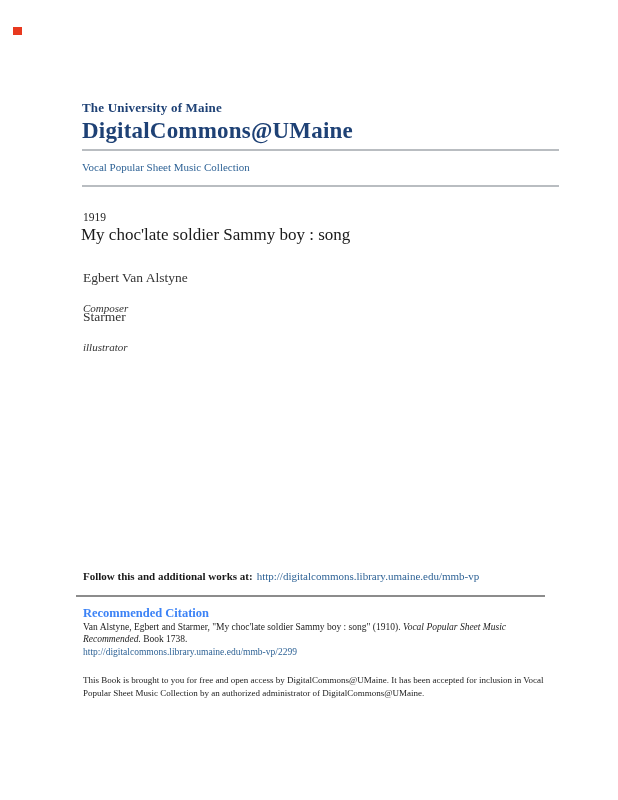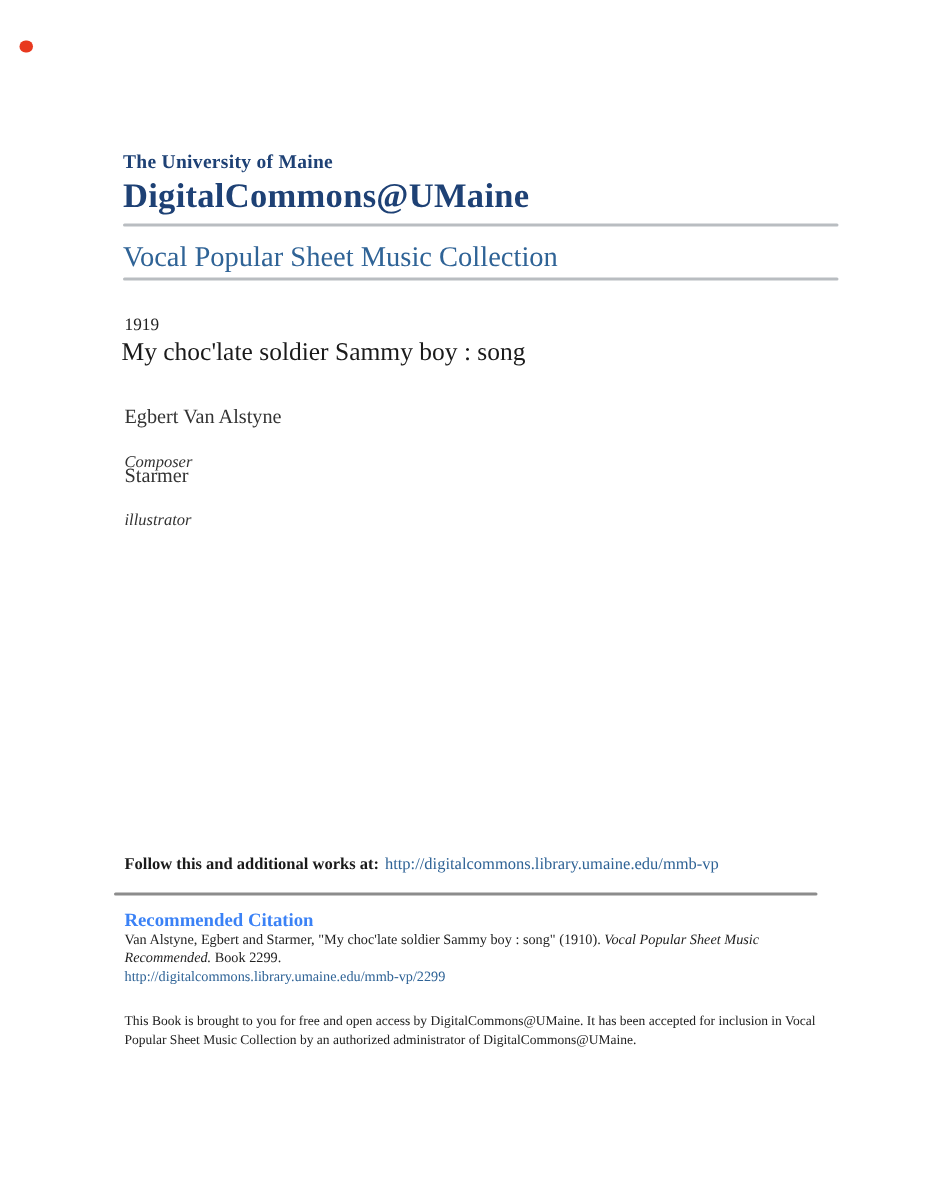--- a/index.html
+++ b/index.html
@@ -1,15 +1,15 @@
 <!DOCTYPE html>
 <html><head>
 <meta charset="utf-8">
 <style>
-  * { margin: 0; padding: 0; box-sizing: border-box; border-radius: 11px; }
+  * { margin: 0; padding: 0; box-sizing: border-box; }
   html, body { background: #ffffff; }
   body {
     width: 618px; height: 800px;
     font-family: "Liberation Serif", "DejaVu Serif", serif;
     color: #1a1a1a;
     position: relative;
     overflow: hidden;
   }
   .page { position: relative; width: 618px; height: 800px; background: #ffffff; }
 
@@ -29,21 +29,21 @@
   }
 
   .rule { position: absolute; left: 82px; width: 477px; height: 2px; background: #b9bdc1; }
   .rule-1 { top: 149px; }
   .rule-2 { top: 185px; }
   .rule-3 { top: 595px; left: 76px; width: 469px; background: #8c8c8c; }
 
   .collection-row {
     position: absolute; left: 82px; top: 161px; width: 477px;
     display: flex; justify-content: space-between;
-    font-size: 19px; color: #2f6396;
+    font-size: 11px; color: #2f6396;
   }
 
   .year { position: absolute; left: 83px; top: 211px; font-size: 11.5px; color: #222222; }
 
   .work-title {
     position: absolute; left: 81px; top: 225px; width: 500px;
     font-size: 17px; font-weight: normal; color: #1a1a1a;
   }
 
   .contributor { position: absolute; left: 83px; }
@@ -109,19 +109,19 @@
 
   <div class="follow-line">
     <span class="follow-label">Follow this and additional works at:</span><a class="link" href="#">http://digitalcommons.library.umaine.edu/mmb-vp</a>
   </div>
 
   <div class="rule rule-3"></div>
 
   <div class="citation-heading">Recommended Citation</div>
 
   <div class="citation-body">
-    <span>Van Alstyne, Egbert and Starmer, "My choc'late soldier Sammy boy : song" (1910). </span><span class="italic">Vocal Popular Sheet Music Recommended.</span><span> Book 2299.</span>
+    <span>Van Alstyne, Egbert and Starmer, "My choc'late soldier Sammy boy : song" (1910). </span><span class="italic">Vocal Popular Sheet Music Recommended.</span><span> Book 1738.</span>
     <a class="link citation-url" href="#">http://digitalcommons.library.umaine.edu/mmb-vp/2299</a>
   </div>
 
   <div class="footer-note">This Book is brought to you for free and open access by DigitalCommons@UMaine. It has been accepted for inclusion in Vocal Popular Sheet Music Collection by an authorized administrator of DigitalCommons@UMaine.</div>
 
 </div>
 
 </body></html>

